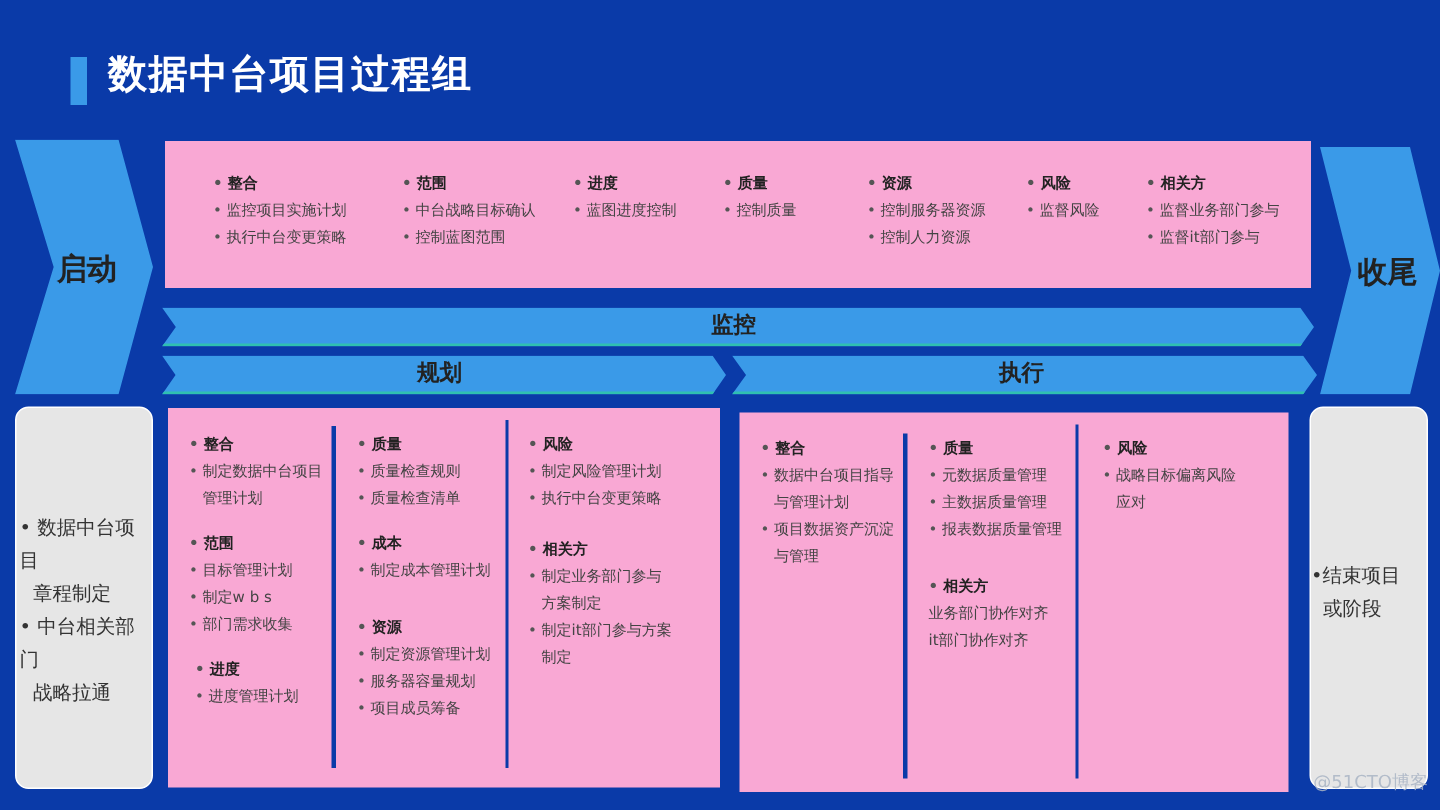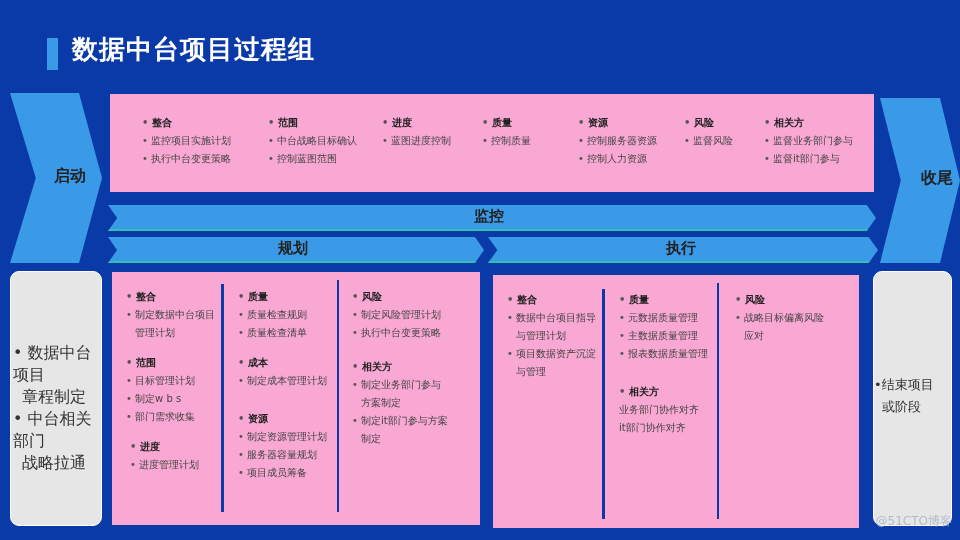--- a/index.html
+++ b/index.html
@@ -10,21 +10,21 @@
     color:#333;
   }
   .title-bar { position:absolute; left:47px; top:38px; width:11px; height:32px; background:#3a9ae8; }
   .title { position:absolute; left:72px; top:32px; font-size:26px; font-weight:bold; color:#fff; letter-spacing:1px; }
 
   .chev { position:absolute; background:#3a9ae8; }
   .chev-start { left:10px; top:93px; width:92px; height:170px;
     clip-path:polygon(0 0, 75% 0, 100% 50%, 75% 100%, 0 100%, 28% 50%); }
   .chev-end { left:880px; top:98px; width:80px; height:165px;
     clip-path:polygon(0 0, 75% 0, 100% 50%, 75% 100%, 0 100%, 26% 50%); }
-  .chev-label { position:absolute; font-size:16px; font-weight:bold; color:#222;margin-left:16px; }
+  .chev-label { position:absolute; font-size:20px; font-weight:bold; color:#222; }
 
   .band { position:absolute; height:24px; background:#3a9ae8; border-bottom:2px solid #2fc0b0; }
   .band-monitor { left:108px; top:205px; width:768px;
     clip-path:polygon(0 0, 98.8% 0, 100% 50%, 98.8% 100%, 0 100%, 1.2% 50%); }
   .band-plan { left:108px; top:237px; width:376px;
     clip-path:polygon(0 0, 97.6% 0, 100% 50%, 97.6% 100%, 0 100%, 2.4% 50%); }
   .band-exec { left:488px; top:237px; width:390px;
     clip-path:polygon(0 0, 97.6% 0, 100% 50%, 97.6% 100%, 0 100%, 2.4% 50%); }
   .band-label { position:absolute; top:2px; font-size:15px; font-weight:bold; color:#222; }
 
@@ -36,21 +36,21 @@
   .side-start { left:10px; top:271px; width:90px; height:253px; }
   .side-end { left:873px; top:271px; width:77px; height:253px; }
 
   .col { position:absolute; font-size:10px; line-height:18px; color:#444; }
   .head { font-weight:bold; color:#222; }
   .item::before, .head::before { content:"• "; color:#555; }
   .cont { padding-left:9px; }
   .plain { }
   .divider { position:absolute; width:3px; background:#0a3aa8; }
 
-  .side-text { position:absolute; font-size:16px; line-height:22px; color:#333; }
+  .side-text { position:absolute; font-size:13px; line-height:22px; color:#333; }
   .watermark { position:absolute; right:8px; bottom:10px; font-size:12px; color:#aab5c5; opacity:0.85;margin-top:36px; }
 </style>
 </head>
 <body>
 
 <div class="title-bar"></div>
 <div class="title">数据中台项目过程组</div>
 
 <div class="chev chev-start"></div>
 <div class="chev-label" style="left:38px; top:166px;">启动</div>

